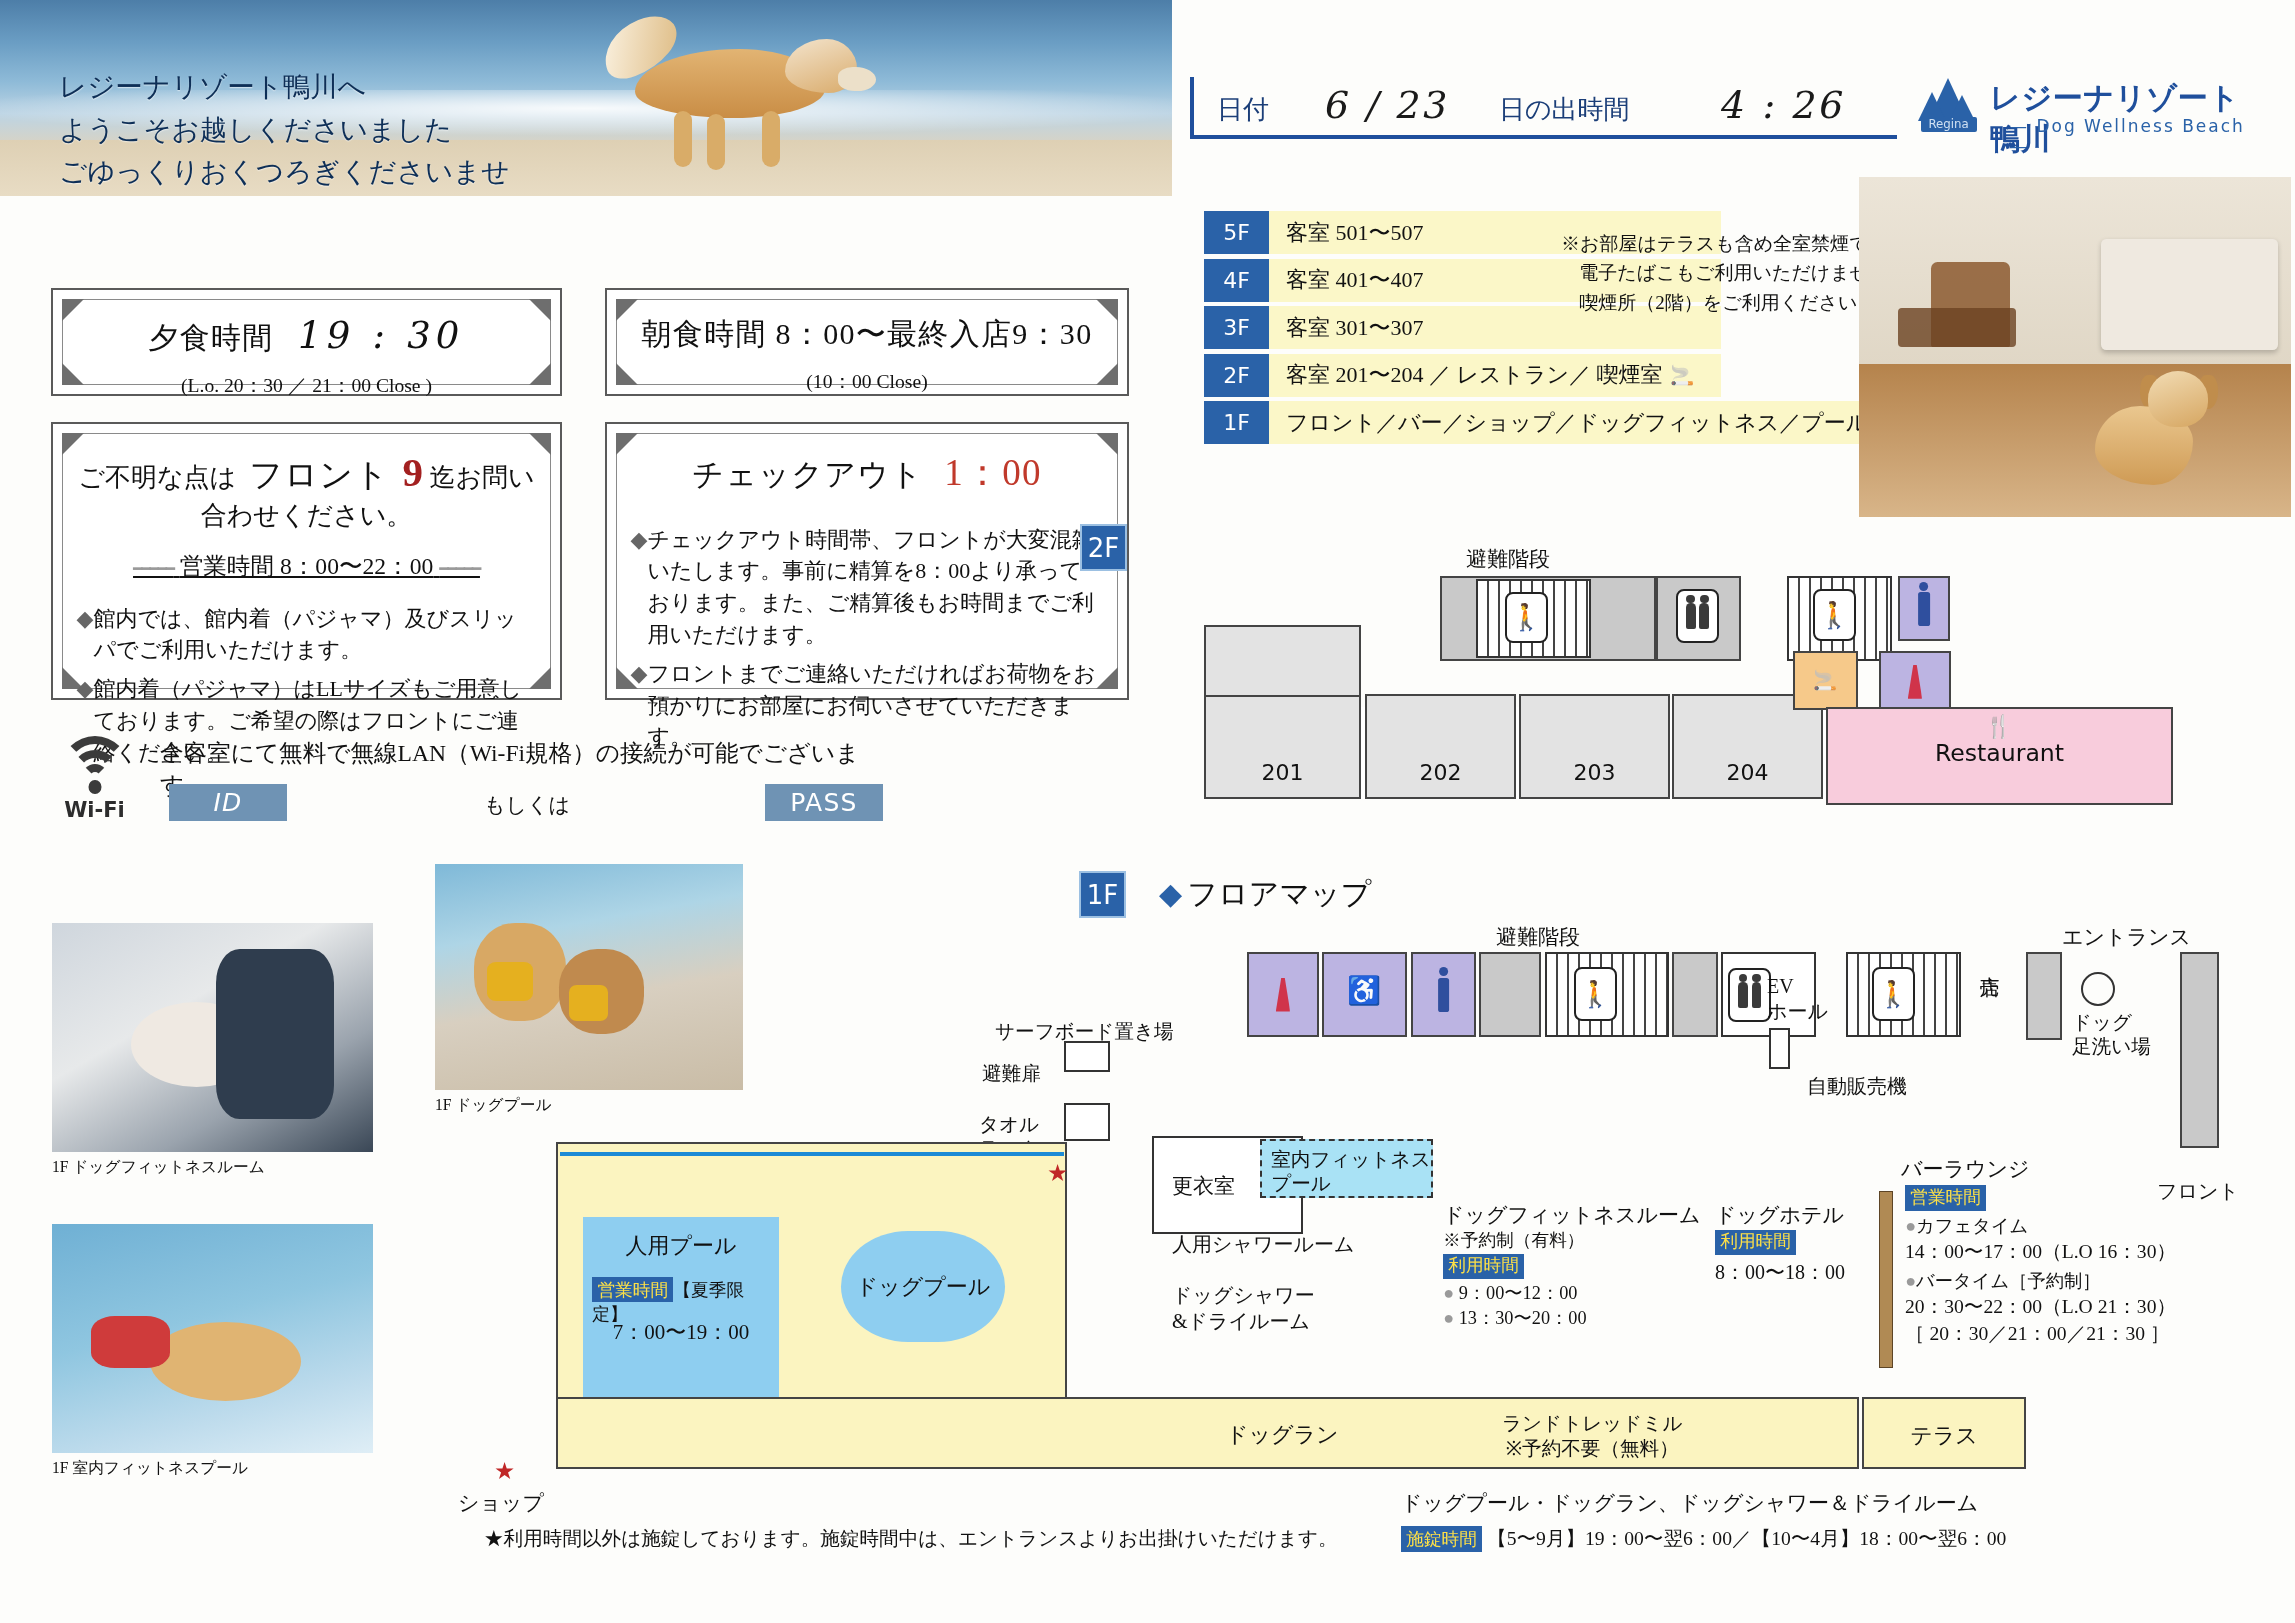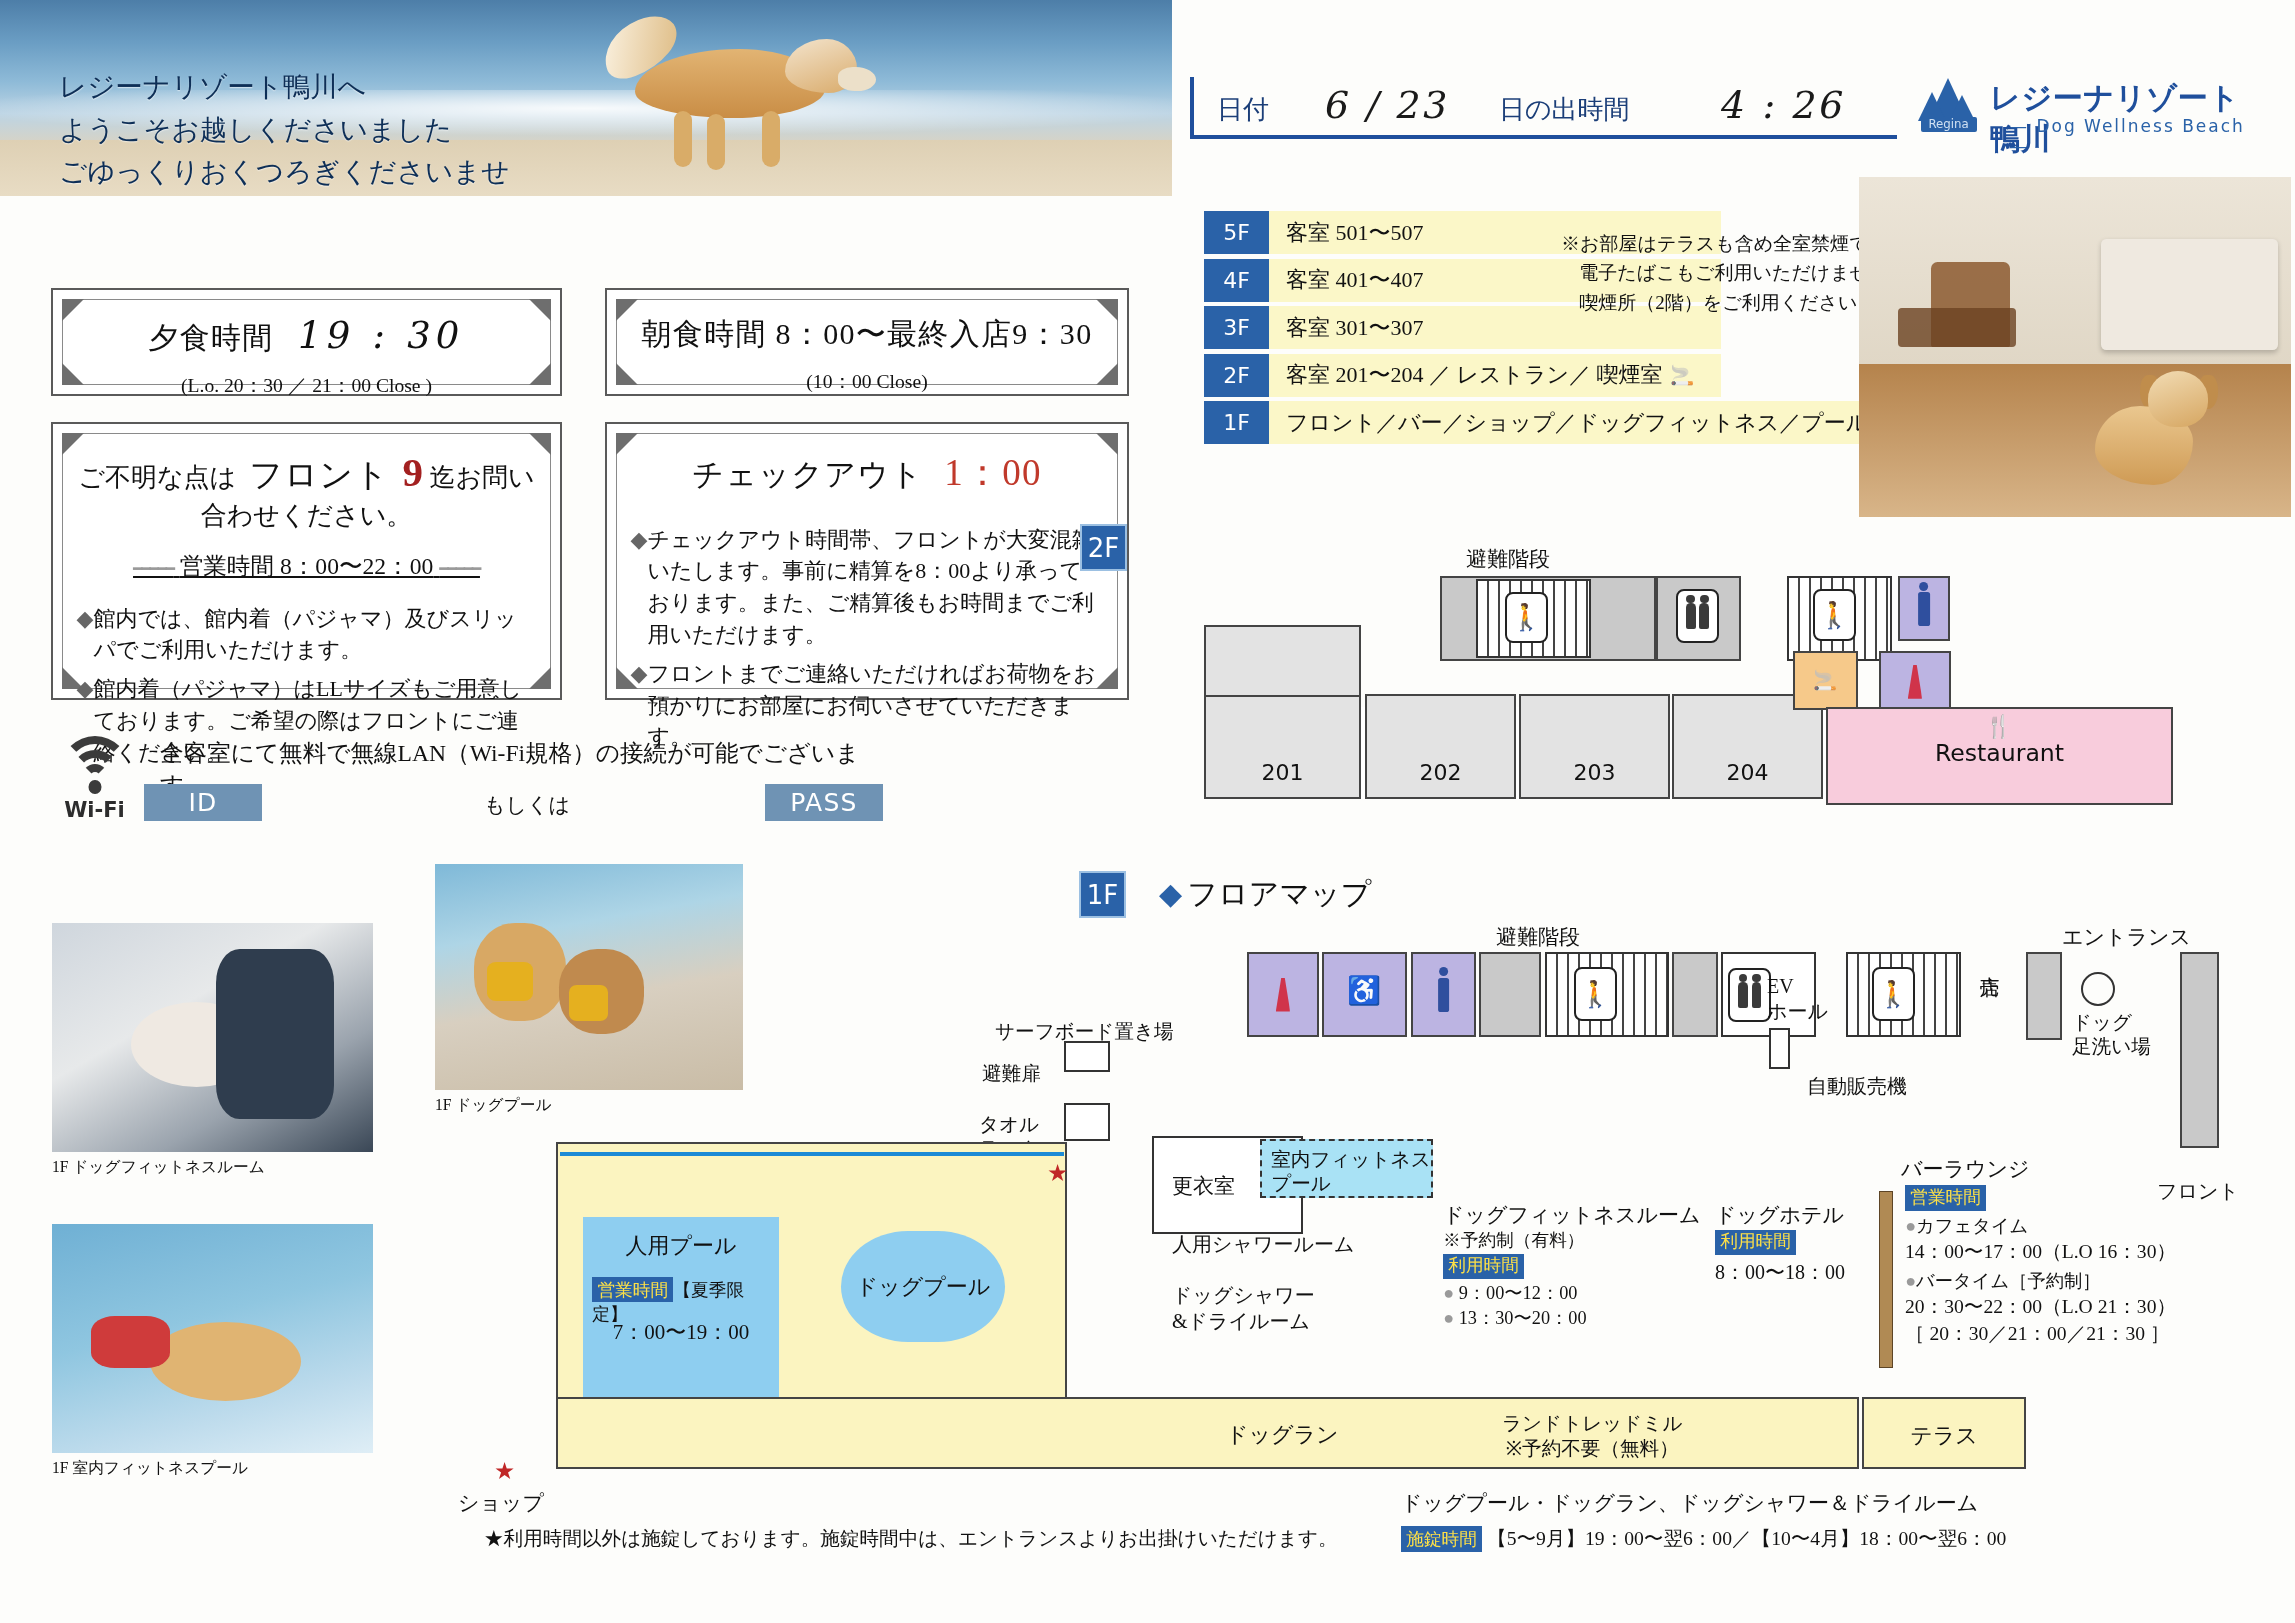--- a/index.html
+++ b/index.html
@@ -185,21 +185,21 @@
   .wifi-icon .a3 { width:26px; height:26px; top:31px; }
   .wifi-icon .dot { position:absolute; left:50%; transform:translateX(-50%); top:47px; width:13px; height:14.4px; background:#3b3b3b; border-radius:50%; }
   .wifi-icon .wtxt { position:absolute; left:0; top:65px; width:85px; text-align:center;
     font-family:"DejaVu Sans","Liberation Sans",sans-serif; font-weight:bold; font-size:21px; color:#2d2d2d; }
   .wifi-line { position:absolute; left:108px; top:3.9px; font-size:23.6px; }
   .wifi-chip {
     position:absolute; top:51px; width:118px; height:37px; background:#6f93b4; color:#fff;
     display:flex; align-items:center; justify-content:center; font-size:25px;
     font-family:"DejaVu Sans","Liberation Sans",sans-serif; letter-spacing:1.3px;
   }
-  .wifi-id { left:92px; }
+  .wifi-id { left:117px;font-style:italic; }
   .wifi-pass { left:713px; }
   .wifi-or { position:absolute; left:432px; top:58px; font-size:21px; }
 
   
   .thumb { position:absolute; }
   .thumb .img { width:100%; height:100%; position:relative; overflow:hidden; }
   .thumb .cap { position:absolute; left:0; top:100%; margin-top:5.2px; font-size:15.7px; white-space:nowrap; }
   .th1 { left:52px; top:923px; width:321px; height:229px; }
   .th1 .img { background:linear-gradient(150deg,#cfd6dd 0%,#e7e9ea 38%,#9aa3ad 70%,#3a4756 100%); }
   .th2 { left:435px; top:864px; width:308px; height:226px; }

